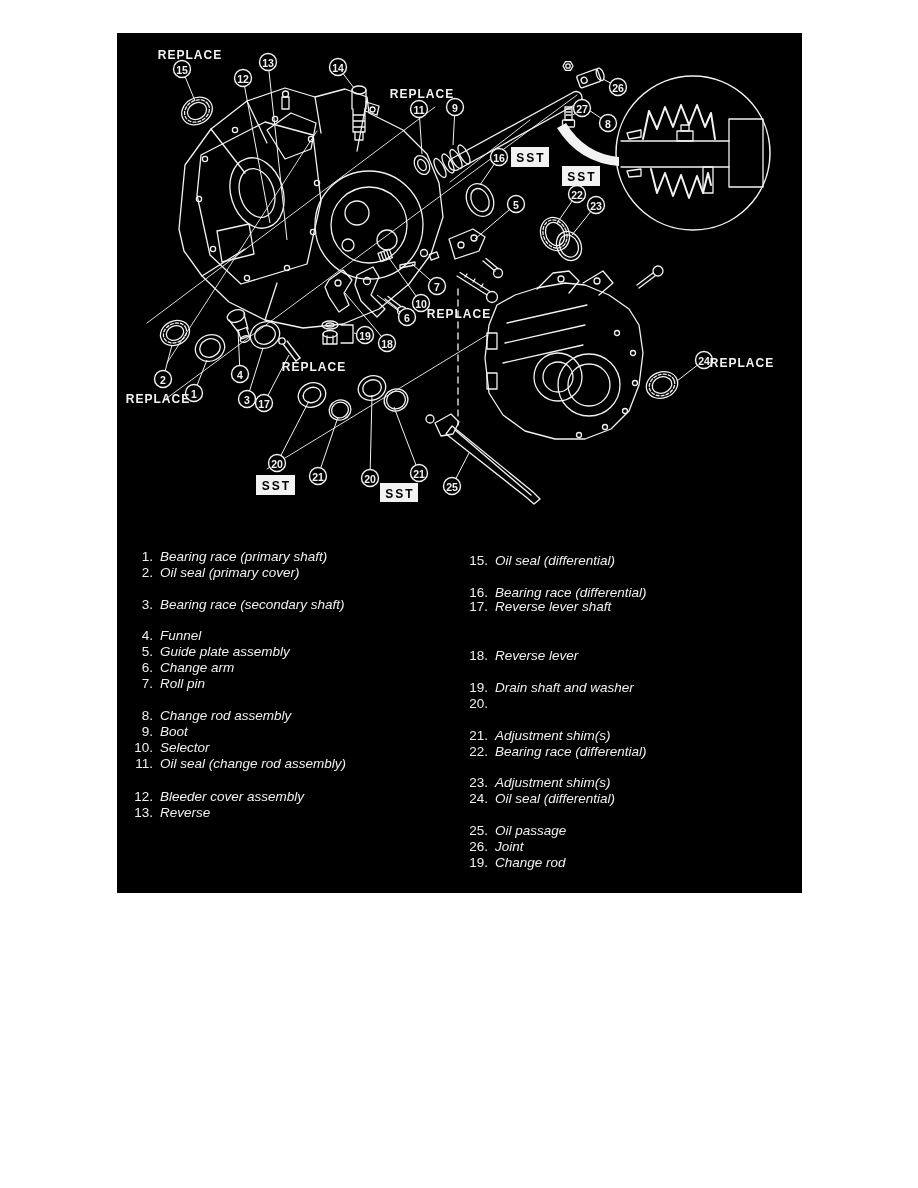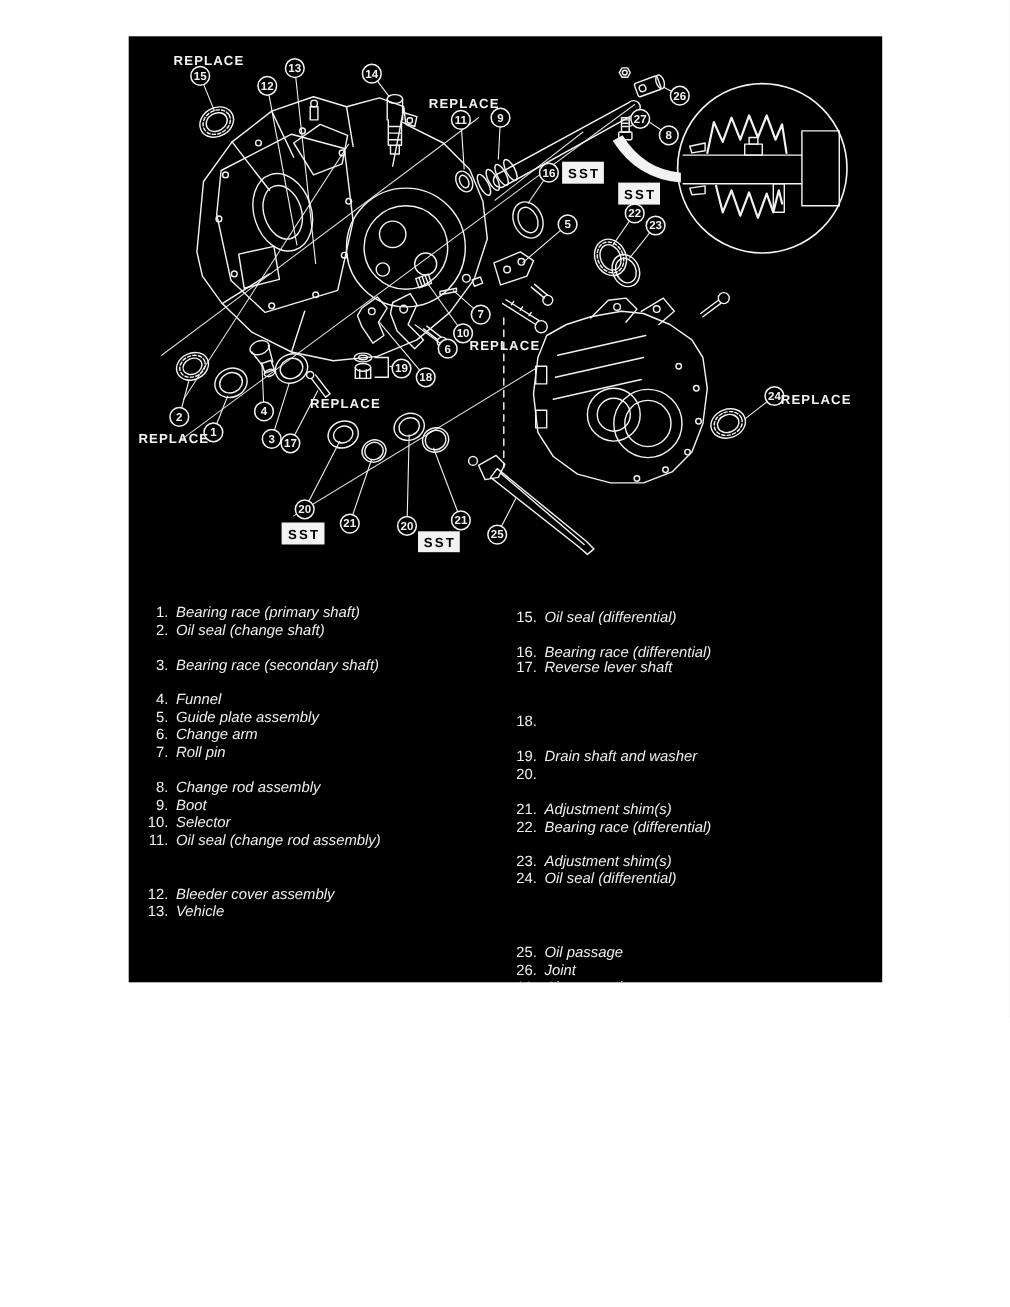--- a/index.html
+++ b/index.html
@@ -404,21 +404,21 @@
   </svg>
 
   <div class="plist-col" id="plist-left" style="left: 10px; width: 332px;">
       <div class="pgroup" style="top: 516px;">
         <div class="prow">
           <span class="pnum">1.</span>
           <span class="plbl">Bearing race (primary shaft)</span>
         </div>
         <div class="prow">
           <span class="pnum">2.</span>
-          <span class="plbl">Oil seal (change shaft)</span>
+          <span class="plbl">Oil seal (primary cover)</span>
         </div>
       </div>
       <div class="pgroup" style="top: 564px;">
         <div class="prow">
           <span class="pnum">3.</span>
           <span class="plbl">Bearing race (secondary shaft)</span>
         </div>
       </div>
       <div class="pgroup" style="top: 595px;">
         <div class="prow">
@@ -449,28 +449,28 @@
         </div>
         <div class="prow">
           <span class="pnum">10.</span>
           <span class="plbl">Selector</span>
         </div>
         <div class="prow">
           <span class="pnum">11.</span>
           <span class="plbl">Oil seal (change rod assembly)</span>
         </div>
       </div>
-      <div class="pgroup" style="top: 756px; margin-top: 16px;">
+      <div class="pgroup" style="top: 756px;">
         <div class="prow">
           <span class="pnum">12.</span>
           <span class="plbl">Bleeder cover assembly</span>
         </div>
         <div class="prow">
           <span class="pnum">13.</span>
-          <span class="plbl">Vehicle</span>
+          <span class="plbl">Reverse</span>
         </div>
       </div>
     </div>
   <div class="plist-col" id="plist-right" style="left: 345px; width: 322px;">
       <div class="pgroup" style="top: 520px;">
         <div class="prow">
           <span class="pnum">15.</span>
           <span class="plbl">Oil seal (differential)</span>
         </div>
       </div>
@@ -482,20 +482,21 @@
       </div>
       <div class="pgroup" style="top: 566px;">
         <div class="prow">
           <span class="pnum">17.</span>
           <span class="plbl">Reverse lever shaft</span>
         </div>
       </div>
       <div class="pgroup" style="top: 615px;">
         <div class="prow">
           <span class="pnum">18.</span>
+          <span class="plbl">Reverse lever</span>
         </div>
       </div>
       <div class="pgroup" style="top: 647px;">
         <div class="prow">
           <span class="pnum">19.</span>
           <span class="plbl">Drain shaft and washer</span>
         </div>
         <div class="prow">
           <span class="pnum">20.</span>
         </div>
@@ -513,21 +514,21 @@
       <div class="pgroup" style="top: 742px;">
         <div class="prow">
           <span class="pnum">23.</span>
           <span class="plbl">Adjustment shim(s)</span>
         </div>
         <div class="prow">
           <span class="pnum">24.</span>
           <span class="plbl">Oil seal (differential)</span>
         </div>
       </div>
-      <div class="pgroup" style="top: 825px;">
+      <div class="pgroup" style="top: 790px;">
         <div class="prow">
           <span class="pnum">25.</span>
           <span class="plbl">Oil passage</span>
         </div>
         <div class="prow">
           <span class="pnum">26.</span>
           <span class="plbl">Joint</span>
         </div>
         <div class="prow">
           <span class="pnum">19.</span>

